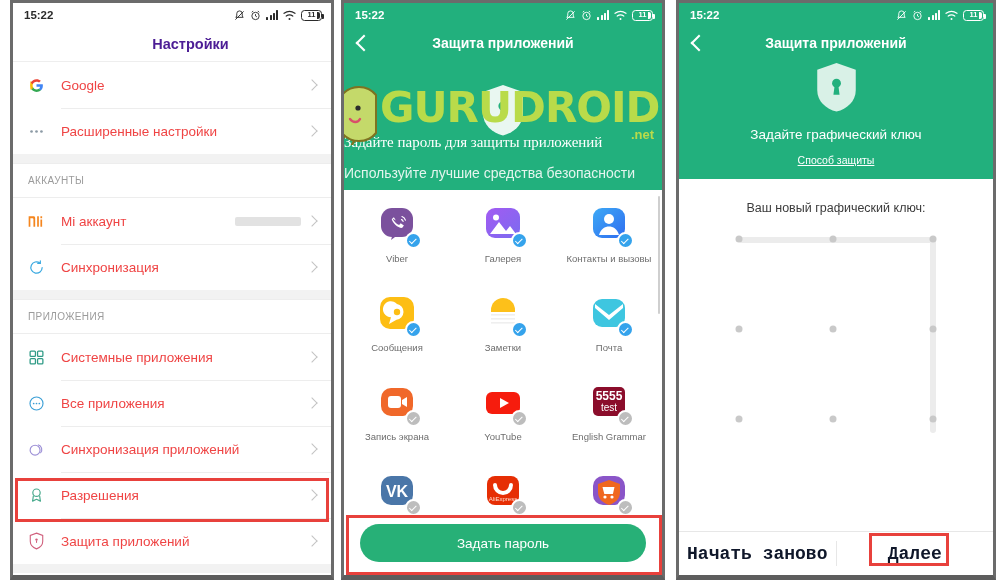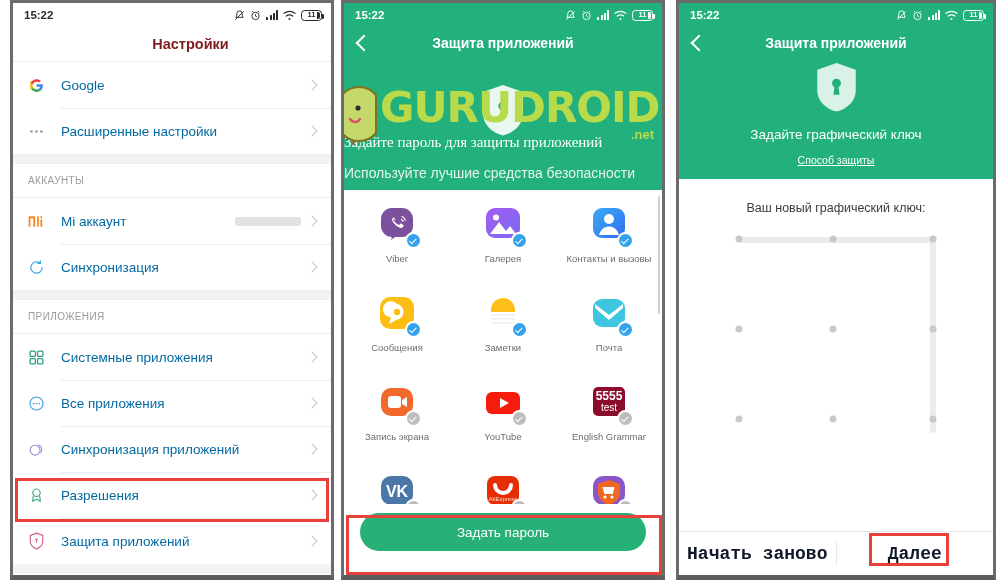--- a/index.html
+++ b/index.html
@@ -62,34 +62,34 @@
   .batt:after{
     content:"";position:absolute;right:-3px;top:3px;width:2px;height:5px;
     background:currentColor;border-radius:0 1px 1px 0;
   }
   .batt .fill{position:absolute;right:1px;top:1px;bottom:1px;width:3px;background:currentColor;border-radius:0 2px 2px 0;}
   .batt span{position:relative;z-index:2;}
 
   
   .p1-title{
     height:34px;display:flex;align-items:center;justify-content:center;
-    font-size:14.5px;font-weight:bold;color:#7f1d1d;background:#fff;
+    font-size:14.5px;font-weight:bold;color:#4c1d95;background:#fff;
     border-bottom:1px solid #eeeeee;
     padding-left:37px;
   }
   .list{background:#fff;}
   .row{
     position:relative;display:flex;align-items:center;
     height:46px;padding:0 12px 0 15px;box-sizing:border-box;background:#fff;
   }
   .row + .row:before{
     content:"";position:absolute;left:48px;right:0;top:0;height:1px;background:#ededed;
   }
   .row .ico{width:33px;flex:0 0 33px;display:flex;align-items:center;justify-content:flex-start;}
-  .row .lbl{font-size:13.5px;color:#0369a1;flex:1;}
+  .row .lbl{font-size:13.5px;color:#ef4444;flex:1;}
   .row .val{height:9px;width:66px;background:#e2e2e2;border-radius:2px;margin-right:7px;}
   .chev{
     width:7px;height:7px;border-right:1.6px solid #c3c3c3;border-top:1.6px solid #c3c3c3;
     transform:rotate(45deg);margin-right:3px;flex:0 0 auto;
   }
   .section{
     height:33px;display:flex;align-items:center;padding-left:15px;
     font-size:10px;color:#9b9b9b;letter-spacing:.4px;
     background:#fff;border-top:1px solid #ededed;border-bottom:1px solid #ededed;
   }
@@ -145,21 +145,21 @@
   .appicon .badge.off{background:#bdbdbd;}
   .appicon .badge:after{
     content:"";width:6px;height:3px;border-left:1.6px solid #fff;border-bottom:1.6px solid #fff;
     transform:rotate(-45deg) translate(0px,-1px);
   }
   .appname{margin-top:9px;font-size:9.5px;color:#6d6d6d;text-align:center;line-height:1.1;}
   .vscroll{position:absolute;right:2px;top:6px;width:2.5px;height:118px;background:#cfcfcf;border-radius:2px;}
 
   .bigbtn-wrap{
     position:absolute;left:0;right:0;bottom:0;background:#fff;
-    padding:9px 16px 24px 16px;box-sizing:border-box;
+    padding:9px 16px 13px 16px;box-sizing:border-box;
   }
   .bigbtn{
     height:38px;border-radius:19px;background:#27b077;color:#fff;
     display:flex;align-items:center;justify-content:center;
     font-size:13.5px;border:none;width:100%;cursor:pointer;
     font-family:"Liberation Sans",sans-serif;
   }
 
   
   .p3hero{

